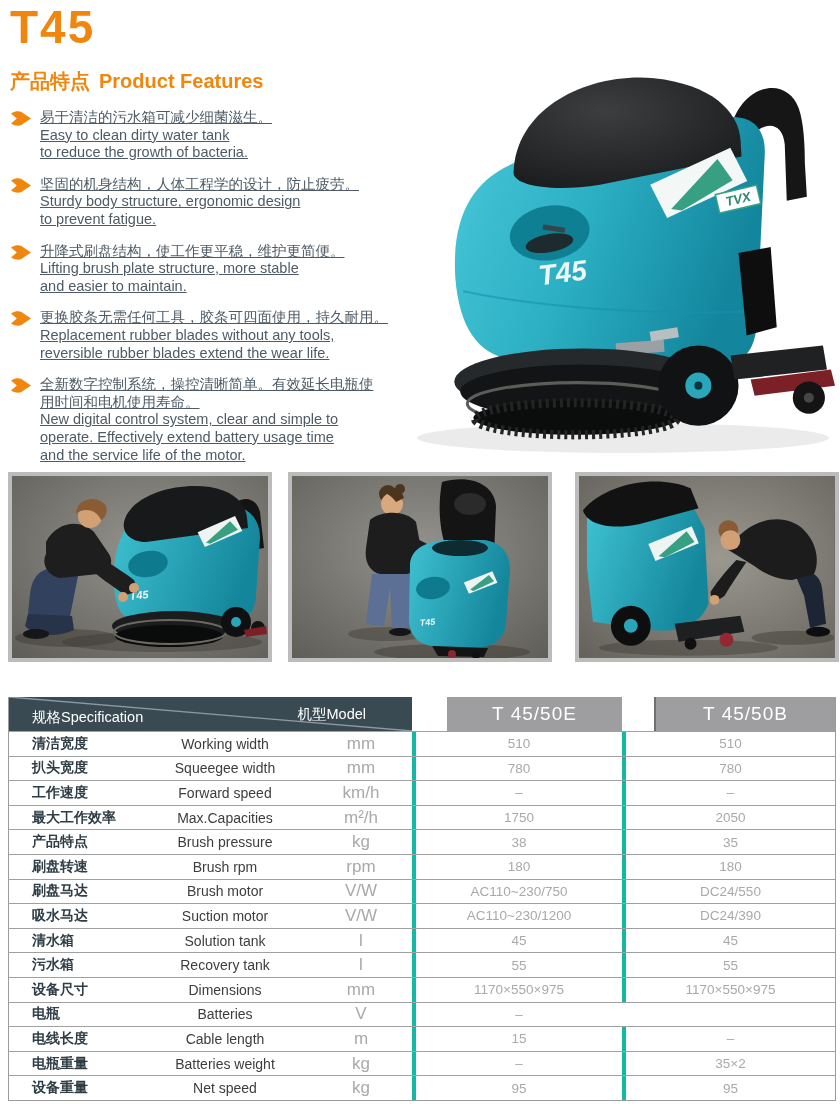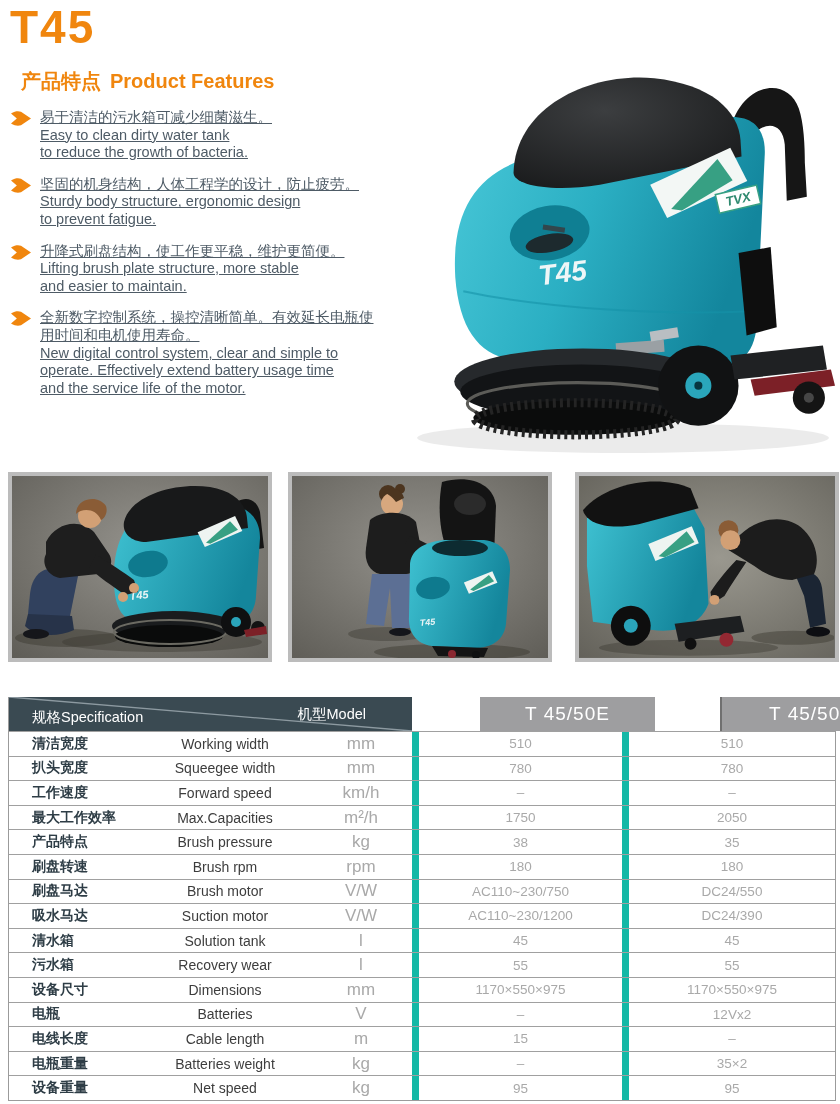--- a/index.html
+++ b/index.html
@@ -7,21 +7,21 @@
     position:relative; width:840px; height:1104px; background:#ffffff;
     font-family:"Liberation Sans", sans-serif; overflow:hidden;
   }
   
   .title {
     position:absolute; left:10px; top:0px;
     font-size:46px; font-weight:bold; color:#f0860e; letter-spacing:2px;
   }
   .section-heading {
     position:absolute; left:10px; top:68px;
-    font-size:20px; font-weight:bold; color:#f0860e;margin-left:11px;
+    font-size:20px; font-weight:bold; color:#f0860e;
   }
   .section-heading .en-part { margin-left:9px; }
   
   .features { position:absolute; left:10px; top:109px; width:402px; }
   .feature { display:flex; margin-bottom:14px; }
   .bullet { flex:0 0 30px; padding-top:2px; }
   .ftext { font-size:14.5px; line-height:17.6px; color:#4e5b66; white-space:pre-line;text-decoration:underline; }
   .ftext .zh { white-space:pre-line; }
   .ftext .en { white-space:pre-line; }
   
@@ -30,42 +30,42 @@
     position:absolute; top:472px; width:256px; height:182px;
     border:4px solid #bcbcbc; background:#6e6d68;
   }
   #photo1 { left:8px; } #photo2 { left:288px; } #photo3 { left:575px; }
   .photo-frame svg { display:block; }
   
   .spec {
     position:absolute; left:8px; top:697px; width:828px; box-sizing:border-box;
     border-left:1px solid #9b9b9b; border-right:1px solid #9b9b9b; border-bottom:1px solid #9b9b9b;
   }
-  .thead { display:grid; grid-template-columns:403px 210px 213px; height:34px;gap:33px; }
+  .thead { display:grid; grid-template-columns:403px 210px 213px; height:34px; }
   .corner { position:relative; background:#3a4a52; }
   .corner svg { position:absolute; left:0; top:0; width:100%; height:100%; }
   .corner .spec-label { position:absolute; left:23px; bottom:4px; color:#fff; font-size:14.5px; }
   .corner .model-label { position:absolute; right:46px; top:8px; color:#fff; font-size:14.5px; }
   .mcol {
     background:#9e9ea0; color:#ffffff; font-size:19px; letter-spacing:1px;
     display:flex; align-items:center; justify-content:center; box-sizing:border-box;margin-left:32px;
   }
   .mcol-e { border-left:3px solid #ffffff; }
   .mcol-b { border-left:2px solid #707070; }
   .trow {
     display:grid; grid-template-columns:131px 170px 102px 210px 213px;
     height:24.6px; box-sizing:border-box; border-top:1px solid #a0a0a0; align-items:center;
   }
   .c-zh { padding-left:23px; font-size:14px; font-weight:bold; color:#2e3d46; white-space:nowrap; }
   .c-en { text-align:center; font-size:14px; color:#3d3d3d; white-space:nowrap; }
   .c-unit { text-align:center; font-size:17px; color:#a9a9a9; }
   .c-val {
     text-align:center; font-size:13.5px; color:#a9a9a9; height:100%;
     display:flex; align-items:center; justify-content:center; box-sizing:border-box;
-    border-left:7px solid #14b8a6;
+    border-left:4px solid #14b8a6;
   }
 </style>
 </head>
 <body>
 
 <div class="page">
 
   <div class="title">T45</div>
 
   <div class="section-heading">
@@ -86,20 +86,27 @@
           </svg></span>
       <div class="ftext"><div class="zh">坚固的机身结构，人体工程学的设计，防止疲劳。</div><div class="en">Sturdy body structure, ergonomic design
 to prevent fatigue.</div></div>
     </div>
     <div class="feature">
       <span class="bullet"><svg width="22" height="15" viewBox="0 0 26 18">
             <path d="M1,3 C6,0 10,0 13,1 L25,9 L13,17 C10,18 6,18 1,15 L8,9 Z" fill="#f0860e"></path>
           </svg></span>
       <div class="ftext"><div class="zh">升降式刷盘结构，使工作更平稳，维护更简便。</div><div class="en">Lifting brush plate structure, more stable
 and easier to maintain.</div></div>
+    </div>
+    <div class="feature">
+      <span class="bullet"><svg width="22" height="15" viewBox="0 0 26 18">
+            <path d="M1,3 C6,0 10,0 13,1 L25,9 L13,17 C10,18 6,18 1,15 L8,9 Z" fill="#f0860e"></path>
+          </svg></span>
+      <div class="ftext"><div class="zh">更换胶条无需任何工具，胶条可四面使用，持久耐用。</div><div class="en">Replacement rubber blades without any tools,
+reversible rubber blades extend the wear life.</div></div>
     </div>
     <div class="feature">
       <span class="bullet"><svg width="22" height="15" viewBox="0 0 26 18">
             <path d="M1,3 C6,0 10,0 13,1 L25,9 L13,17 C10,18 6,18 1,15 L8,9 Z" fill="#f0860e"></path>
           </svg></span>
       <div class="ftext"><div class="zh">全新数字控制系统，操控清晰简单。有效延长电瓶使
 用时间和电机使用寿命。</div><div class="en">New digital control system, clear and simple to
 operate. Effectively extend battery usage time
 and the service life of the motor.</div></div>
     </div>
@@ -344,38 +351,37 @@
       </div>
     <div class="trow">
         <div class="c-zh">清水箱</div>
         <div class="c-en">Solution tank</div>
         <div class="c-unit">l</div>
         <div class="c-val">45</div>
         <div class="c-val">45</div>
       </div>
     <div class="trow">
         <div class="c-zh">污水箱</div>
-        <div class="c-en">Recovery wear</div>
+        <div class="c-en">Recovery tank</div>
         <div class="c-unit">l</div>
         <div class="c-val">55</div>
         <div class="c-val">55</div>
       </div>
     <div class="trow">
         <div class="c-zh">设备尺寸</div>
         <div class="c-en">Dimensions</div>
         <div class="c-unit">mm</div>
         <div class="c-val">1170×550×975</div>
         <div class="c-val">1170×550×975</div>
       </div>
     <div class="trow">
         <div class="c-zh">电瓶</div>
         <div class="c-en">Batteries</div>
         <div class="c-unit">V</div>
         <div class="c-val">–</div>
-        <div class="c-val">12Vx2</div>
       </div>
     <div class="trow">
         <div class="c-zh">电线长度</div>
         <div class="c-en">Cable length</div>
         <div class="c-unit">m</div>
         <div class="c-val">15</div>
         <div class="c-val">–</div>
       </div>
     <div class="trow">
         <div class="c-zh">电瓶重量</div>

